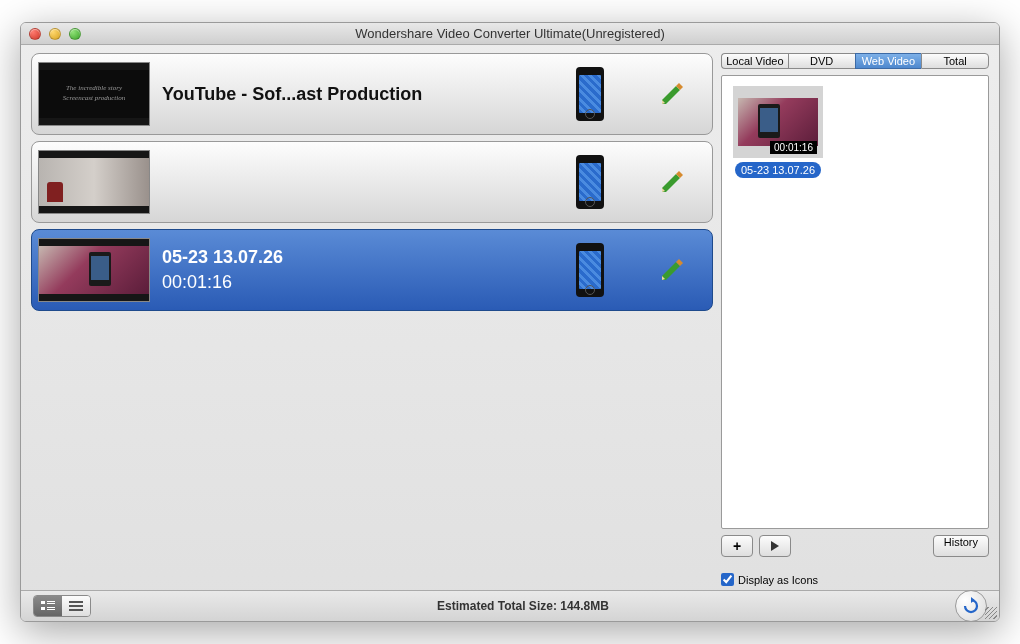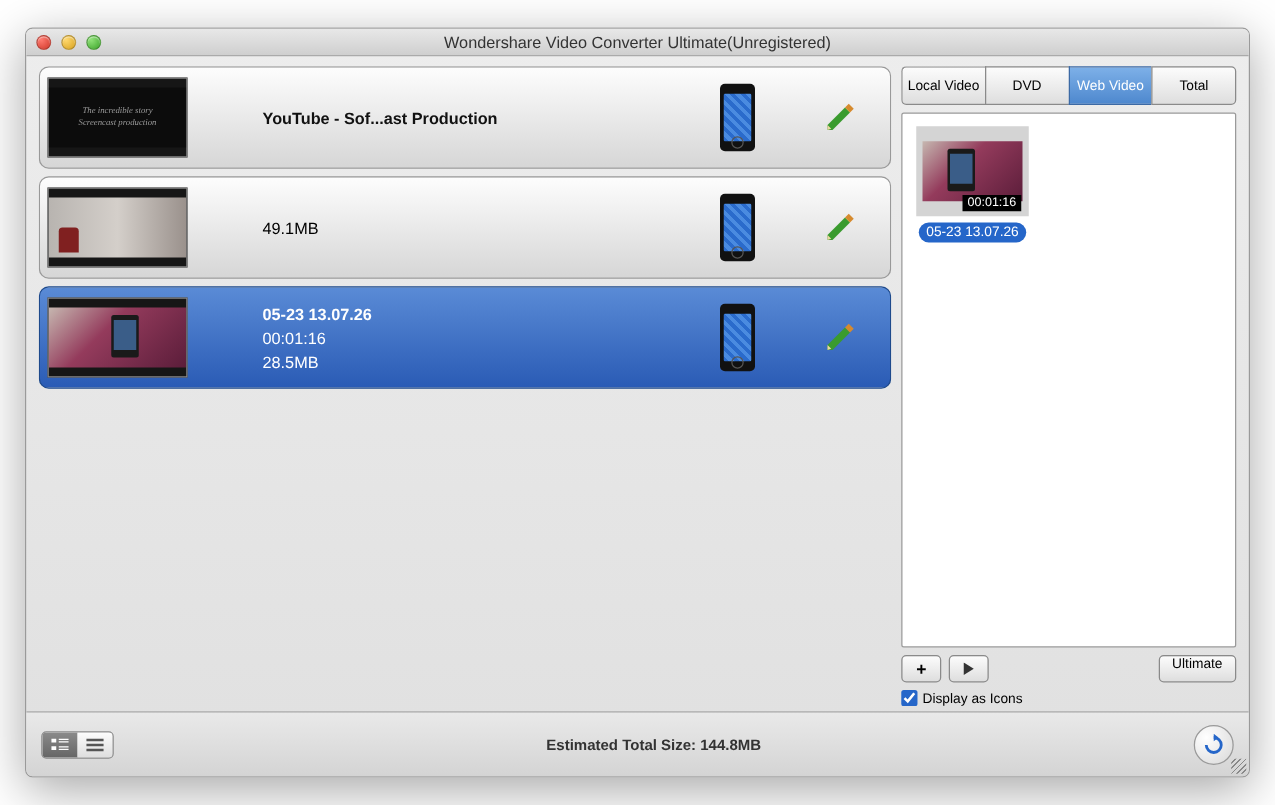--- a/index.html
+++ b/index.html
@@ -72,21 +72,21 @@
   width: 100%; height: 48px;
   display: flex; align-items: center; justify-content: center;
   text-align: center;
 }
 .th-dark { background: #0c0c0c; color: #999; font-size: 7px; font-style: italic; font-family: Georgia, serif; line-height: 1.4; }
 .th-office { background: linear-gradient(90deg, #b8b4b0 0%, #d4cfca 50%, #9a918c 100%); position: relative; }
 .th-office::before { content: ""; position: absolute; left: 8px; bottom: 4px; width: 16px; height: 20px; background: #802020; border-radius: 3px 3px 0 0; }
 .th-phone { background: linear-gradient(135deg, #c6b7b0 0%, #943b5c 40%, #5b1d3a 100%); position: relative; }
 .th-phone::before { content: ""; position: absolute; right: 38px; top: 6px; width: 22px; height: 34px; background: #1a1a1a; border-radius: 2px; }
 .th-phone::after { content: ""; position: absolute; right: 40px; top: 10px; width: 18px; height: 24px; background: #3a5d88; }
-.meta { flex: 1; display: flex; flex-direction: column; gap: 4px; font-size: 13px; margin-left: 48px; }
+.meta { flex: 1; display: flex; flex-direction: column; gap: 4px; font-size: 18px; }
 .row.selected .meta b { color: #fff; }
 .meta b { font-weight: bold; color: #111; }
 .device {
   width: 28px; height: 54px;
   background: #111; border-radius: 4px;
   display: flex; align-items: center; justify-content: center;
   position: relative;
   margin-right: 40px;
 }
 .device::before { content: ""; width: 22px; height: 38px; background: repeating-linear-gradient(45deg, #2a6bcc, #2a6bcc 3px, #4a8be0 3px, #4a8be0 6px); border-radius: 1px; }
@@ -94,21 +94,21 @@
 .pencil {
   width: 32px; height: 32px;
   position: relative;
   margin-right: 10px;
 }
 .pencil svg { width: 100%; height: 100%; }
 
 .right-col { width: 268px; display: flex; flex-direction: column; }
 .tabs { display: flex; margin-bottom: 6px; }
 .tab {
-  flex: 1; height: 31px;
+  flex: 1; height: 16px;
   font-size: 11px;
   display: flex; align-items: center; justify-content: center;
   background: linear-gradient(#fcfcfc, #dedede);
   border: 1px solid #8a8a8a;
   border-right: none;
   cursor: pointer;
 }
 .tab:first-child { border-radius: 4px 0 0 4px; }
 .tab:last-child { border-radius: 0 4px 4px 0; border-right: 1px solid #8a8a8a; }
 .tab.active { background: linear-gradient(#7db0e8, #4e88ce); color: #fff; border-color: #3c6aa5; text-align: center; }
@@ -155,25 +155,25 @@
   font-size: 14px; cursor: pointer;
 }
 .history-btn {
   margin-left: auto;
   height: 22px; padding: 0 10px;
   background: linear-gradient(#fcfcfc, #dedede);
   border: 1px solid #8a8a8a;
   border-radius: 4px;
   font-size: 11px; cursor: pointer;
 }
-.checkbox-row { display: flex; align-items: center; gap: 4px; margin-top: 6px; font-size: 11px; }
+.checkbox-row { display: flex; align-items: center; gap: 4px; margin-top: 16px; font-size: 11px; }
 .checkbox-row input { accent-color: #2566c9; }
 
 .footer {
-  height: 52px;
+  height: 31px;
   background: linear-gradient(#e9e9e9, #d4d4d4);
   border-top: 1px solid #aaa;
   display: flex; align-items: center;
   padding: 0 12px;
   font-size: 12px;
 }
 .view-switch {
   display: flex;
   border: 1px solid #8a8a8a;
   border-radius: 4px;
@@ -235,40 +235,38 @@
                 <path d="M6 26 L6 22 L9 25 Z" fill="#edd6a3"></path>
               </svg>
           </div>
         </div>
 
         <div class="row">
           <div class="thumb">
             <div class="th-inner th-office"></div>
           </div>
           <div class="meta">
-            <span>49.1MB</span>
           </div>
           <div class="device"></div>
           <div class="pencil">
             <svg viewBox="0 0 32 32">
                 <path d="M6 26 L10 26 L24 12 L20 8 L6 22 Z" fill="#3a9b2e"></path>
                 <path d="M20 8 L24 12 L27 9 L23 5 Z" fill="#d68a2e"></path>
                 <path d="M6 26 L6 22 L9 25 Z" fill="#edd6a3"></path>
               </svg>
           </div>
         </div>
 
         <div class="row selected">
           <div class="thumb">
             <div class="th-inner th-phone"></div>
           </div>
           <div class="meta">
             <b>05-23 13.07.26</b>
             <span>00:01:16</span>
-            <span>28.5MB</span>
           </div>
           <div class="device"></div>
           <div class="pencil">
             <svg viewBox="0 0 32 32">
                 <path d="M6 26 L10 26 L24 12 L20 8 L6 22 Z" fill="#3a9b2e"></path>
                 <path d="M20 8 L24 12 L27 9 L23 5 Z" fill="#d68a2e"></path>
                 <path d="M6 26 L6 22 L9 25 Z" fill="#edd6a3"></path>
               </svg>
           </div>
         </div>
@@ -296,21 +294,21 @@
 
       <div class="browser-foot">
         <div class="mini-btn">
             <b>+</b>
           </div>
         <div class="mini-btn">
           <svg width="10" height="10" viewBox="0 0 10 10">
               <path d="M1 0 L9 5 L1 10 Z" fill="#333"></path>
             </svg>
         </div>
-        <div class="history-btn">Ultimate</div>
+        <div class="history-btn">History</div>
       </div>
       <label class="checkbox-row">
         <input type="checkbox" checked="" style="">
         <span>Display as Icons</span>
       </label>
     </div>
   </div>
 
   <div class="footer" style="position:relative">
     <div class="view-switch">

